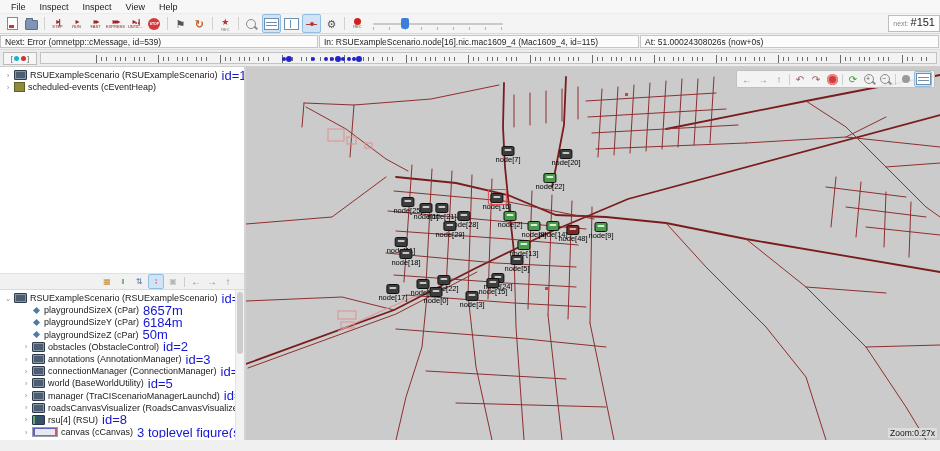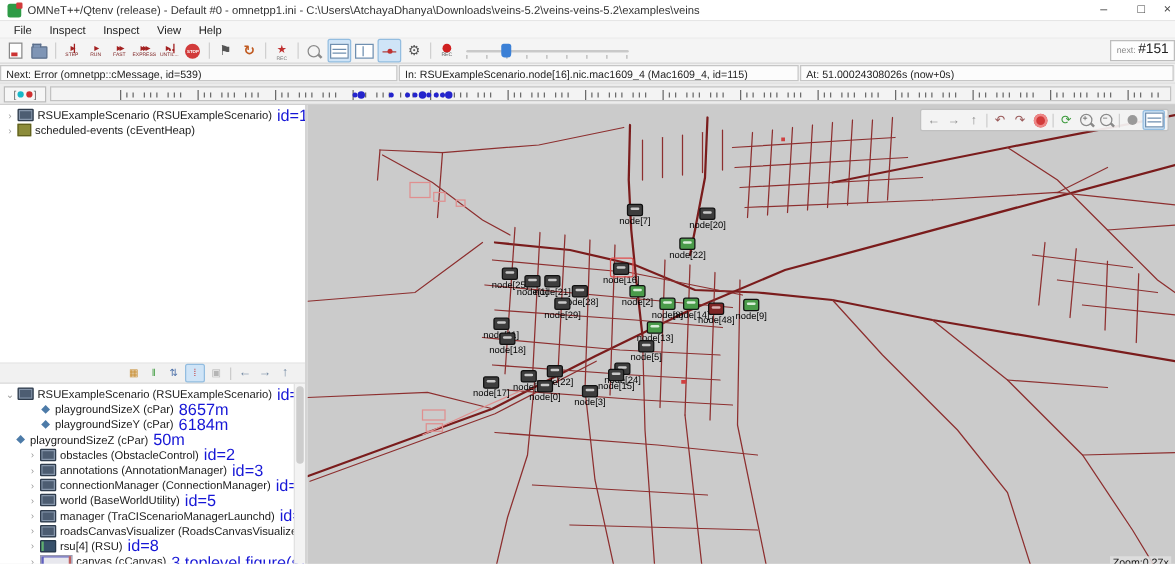--- a/index.html
+++ b/index.html
@@ -114,29 +114,20 @@
   .car.red{background:#7e2626;}.car.red:after{background:#d8b0b0;}
   .sel{position:absolute;left:50%;top:4px;transform:translate(-50%,-50%);width:17px;height:14px;border:1.6px solid #e24c4c;border-radius:2px;}
   .nodelabel{margin-top:0px;font-size:7.5px;color:#000;text-align:center;white-space:nowrap;line-height:8px;}
   .zoomlabel{position:absolute;right:3px;bottom:2px;font-size:8.5px;color:#111;background:rgba(224,224,224,0.85);padding:0 2px;}
 </style>
 </head>
 <body>
 
 <div id="app">
 
-  <div class="titlebar">
-    <span class="appicon"></span>
-    <span class="titletext">OMNeT++/Qtenv (release) - Default #0 - omnetpp1.ini - C:\Users\AtchayaDhanya\Downloads\veins-5.2\veins-veins-5.2\examples\veins</span>
-    <span class="wincontrols">
-      <span class="winbtn">–</span>
-      <span class="winbtn">□</span>
-      <span class="winbtn close">×</span>
-    </span>
-  </div>
 
   <div class="menubar" id="menubar">
       <span class="menuitem">File</span>
       <span class="menuitem">Inspect</span>
       <span class="menuitem">Inspect</span>
       <span class="menuitem">View</span>
       <span class="menuitem">Help</span>
     </div>
 
   <div class="toolbar">
@@ -425,21 +416,21 @@
               <span class="ticon param"></span>
               <span class="tlabel">playgroundSizeX (cPar)</span>
               <span class="tvalue">8657m</span>
             </div>
             <div class="trow" style="padding-left: 20px;">
               <span class="expander"></span>
               <span class="ticon param"></span>
               <span class="tlabel">playgroundSizeY (cPar)</span>
               <span class="tvalue">6184m</span>
             </div>
-            <div class="trow" style="">
+            <div class="trow" style="padding-left: 20px;">
               <span class="expander"></span>
               <span class="ticon param"></span>
               <span class="tlabel">playgroundSizeZ (cPar)</span>
               <span class="tvalue">50m</span>
             </div>
             <div class="trow" style="padding-left: 20px;">
               <span class="expander">›</span>
               <span class="ticon module"></span>
               <span class="tlabel">obstacles (ObstacleControl)</span>
               <span class="tvalue">id=2</span>

